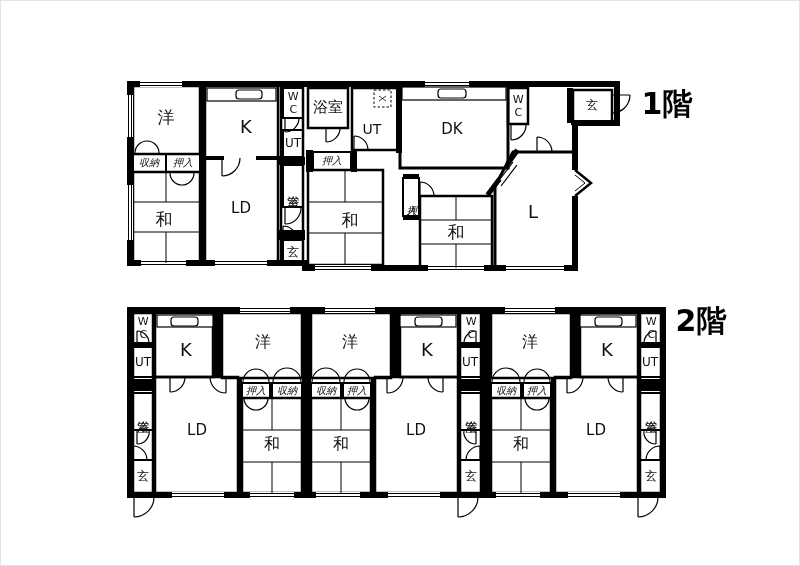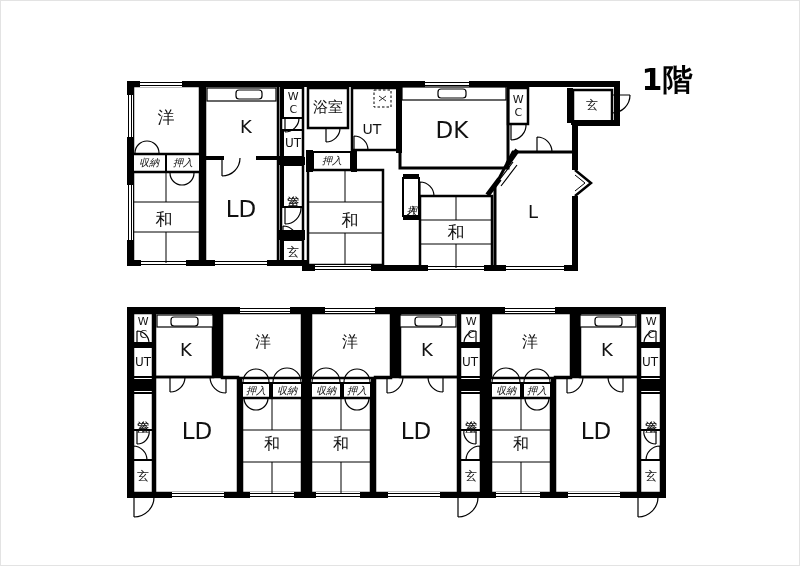--- a/index.html
+++ b/index.html
@@ -16,21 +16,21 @@
   }
   .v{writing-mode:vertical-rl;text-orientation:upright;letter-spacing:0;}
   .s10{font-size:10px;font-style:italic;}
   .s11{font-size:11px;}
   .s12{font-size:12px;}
   .s13{font-size:15px;}
   .s14{font-size:14px;}
   .s16{font-size:16px;}
   .s17{font-size:17px;}
   .s18{font-size:18px;}
-  .s19{font-size:23px;}
+  .s19{font-size:15px;}
   .floor-lbl{
     position:absolute;transform:translate(-50%,-50%);
     font-size:30px;font-weight:600;color:#000;white-space:nowrap;
   }
 </style>
 </head>
 <body>
 
 <div class="canvas">
 
@@ -269,21 +269,21 @@
 <div class="lbl s13" style="left:328px;top:108px">浴室</div>
 <div class="lbl s14" style="left:372px;top:129px">UT</div>
 <div class="lbl s10" style="left:332px;top:161px">押入</div>
 <div class="lbl s17" style="left:350px;top:221px">和</div>
 <div class="lbl s19" style="left:452px;top:130px">DK</div>
 <div class="lbl s11 v" style="left:518px;top:106px">WC</div>
 <div class="lbl s12" style="left:592px;top:105px">玄</div>
 <div class="lbl s10 v" style="left:411px;top:197px">押入</div>
 <div class="lbl s17" style="left:456px;top:233px">和</div>
 <div class="lbl s18" style="left:533px;top:212px">L</div>
-<div class="floor-lbl" style="left:667px;top:80px">1階</div>
+<div class="floor-lbl" style="left:667px;top:104px">1階</div>
 
 <div class="lbl s11 v" style="left:143px;top:328px">WC</div>
 <div class="lbl s18" style="left:186px;top:350px">K</div>
 <div class="lbl s16" style="left:263px;top:342px">洋</div>
 <div class="lbl s12" style="left:143px;top:362px">UT</div>
 <div class="lbl s12 v" style="left:143px;top:411px">浴室</div>
 <div class="lbl s12" style="left:143px;top:476px">玄</div>
 <div class="lbl s19" style="left:197px;top:431px">LD</div>
 <div class="lbl s10" style="left:256px;top:391px">押入</div>
 <div class="lbl s10" style="left:287px;top:391px">収納</div>
@@ -304,14 +304,15 @@
 <div class="lbl s18" style="left:607px;top:350px">K</div>
 <div class="lbl s11 v" style="left:651px;top:328px">WC</div>
 <div class="lbl s10" style="left:506px;top:391px">収納</div>
 <div class="lbl s10" style="left:537px;top:391px">押入</div>
 <div class="lbl s12" style="left:650px;top:362px">UT</div>
 <div class="lbl s12 v" style="left:651px;top:411px">浴室</div>
 <div class="lbl s16" style="left:521px;top:444px">和</div>
 <div class="lbl s19" style="left:596px;top:431px">LD</div>
 <div class="lbl s12" style="left:651px;top:476px">玄</div>
 
+<div class="floor-lbl" style="left:701px;top:321px">2階</div>
 
 </div>
 
 </body></html>

